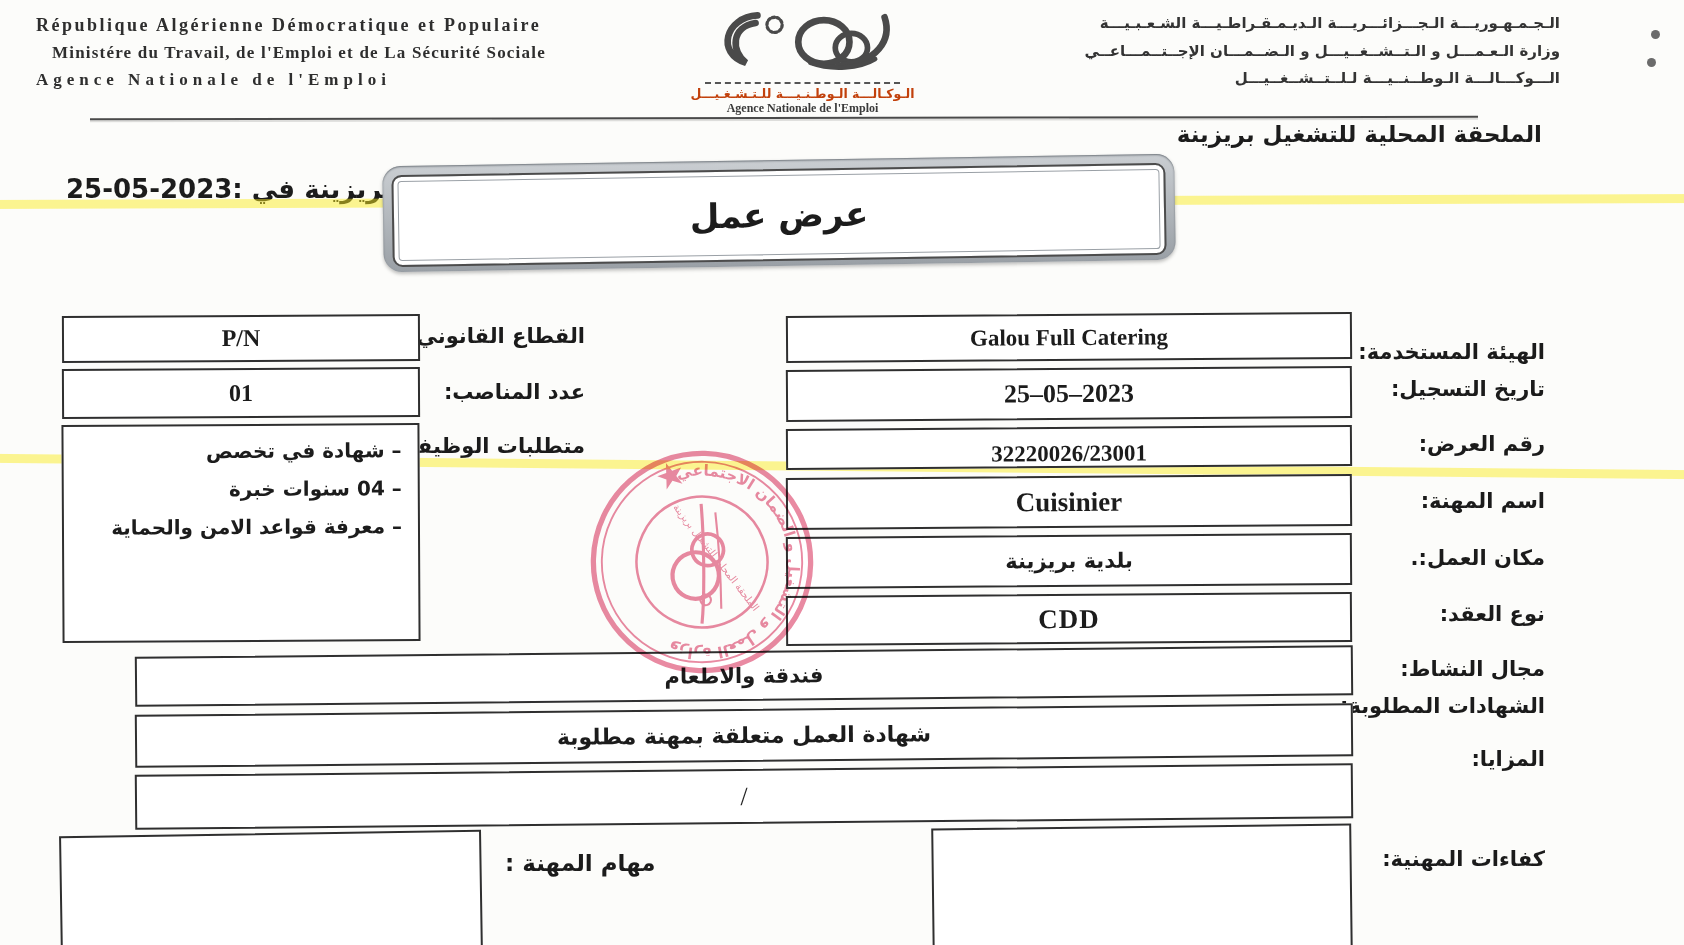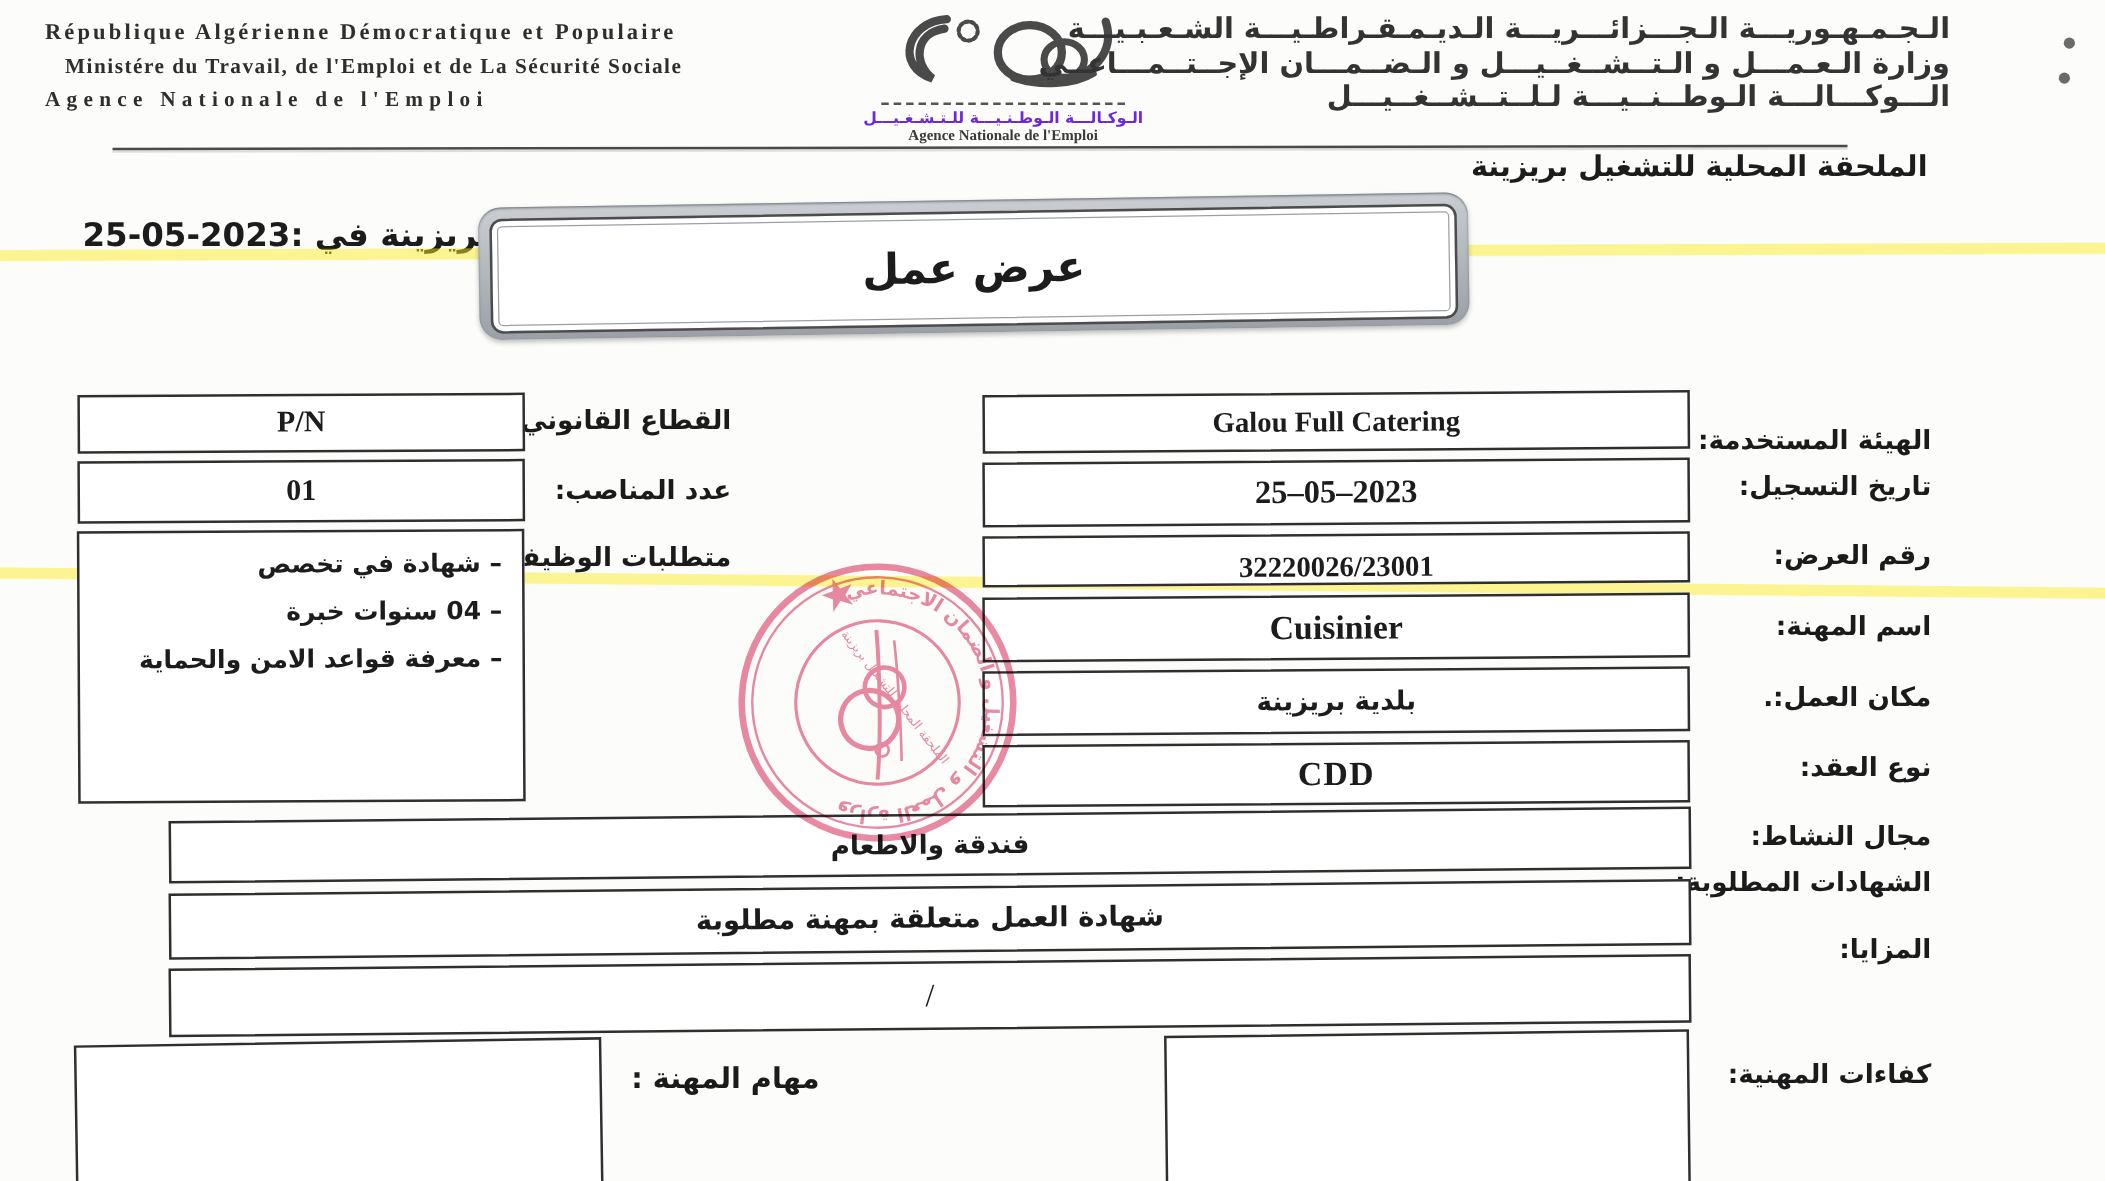--- a/index.html
+++ b/index.html
@@ -9,24 +9,24 @@
     font-family:"DejaVu Sans",sans-serif;
   }
   .abs{position:absolute;}
   
   .fr-block{left:36px;top:12px;font-family:"Liberation Serif",serif;font-weight:bold;color:#2e2e2e;}
   .fr-l1{font-size:18px;letter-spacing:2.5px;line-height:27px;}
   .fr-l2{font-size:17px;letter-spacing:1.2px;line-height:27px;margin-left:16px;}
   .fr-l3{font-size:17px;letter-spacing:5px;line-height:27px;}
   .logo-block{left:690px;top:4px;width:225px;text-align:center;}
   .logo-dash{width:195px;margin:0 auto;border-top:2px dashed #555;}
-  .logo-ar{font-size:12.5px;font-weight:bold;color:#6d28d9;margin-top:2px;}
+  .logo-ar{font-size:12.5px;font-weight:bold;color:#c2410c;margin-top:2px;}
   .logo-fr{font-family:"Liberation Serif",serif;font-size:12px;font-weight:bold;color:#3a3a3a;}
   .ar-block{right:124px;top:10px;text-align:right;direction:rtl;font-weight:bold;color:#333;
-            font-size:23px;line-height:27.5px;}
+            font-size:15px;line-height:27.5px;}
   .dot{width:9px;height:9px;border-radius:50%;background:#6b6b6b;}
   .rule{left:90px;top:117px;width:1388px;border-top:2px solid #4a4a4a;
         box-shadow:0 2px 0 rgba(0,0,0,.12);transform:rotate(-.1deg);}
   .annex{right:142px;top:121px;direction:rtl;font-size:23px;font-weight:bold;}
   .pdate{left:66px;top:130px;direction:rtl;font-size:26px;font-weight:bold;margin-top:44px;}
   
   .hl{left:-12px;width:1710px;height:9px;background:rgba(250,236,30,.48);
       filter:blur(.6px);}
   
   .tb-outer{left:383px;top:160px;width:792px;height:106px;transform:rotate(-.9deg);

